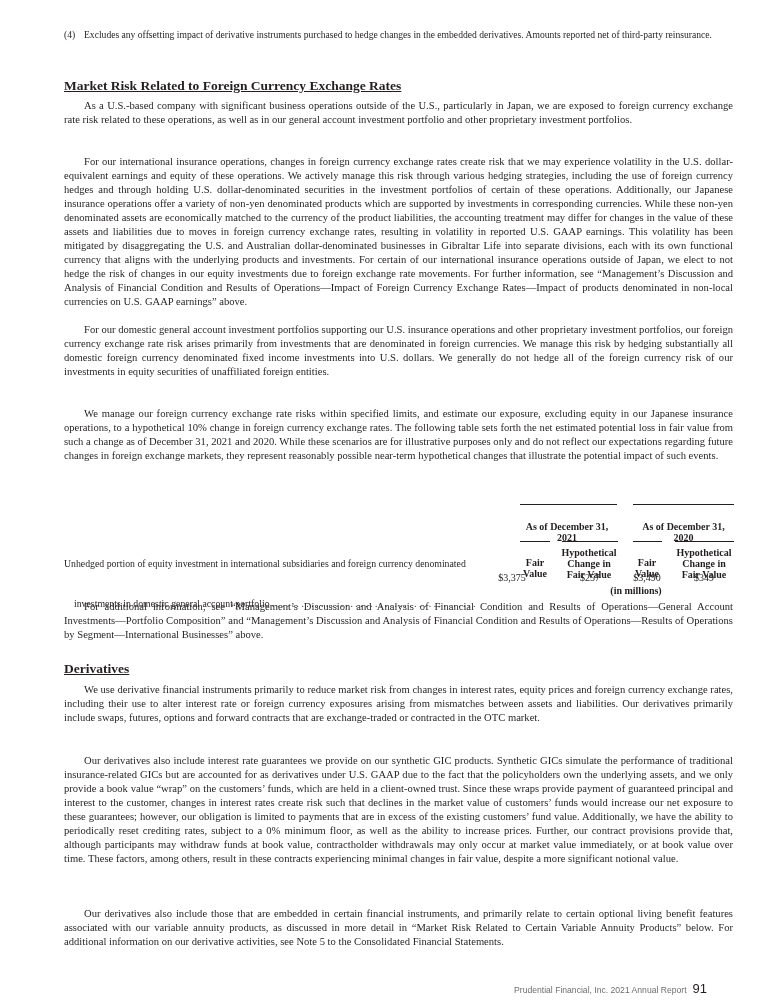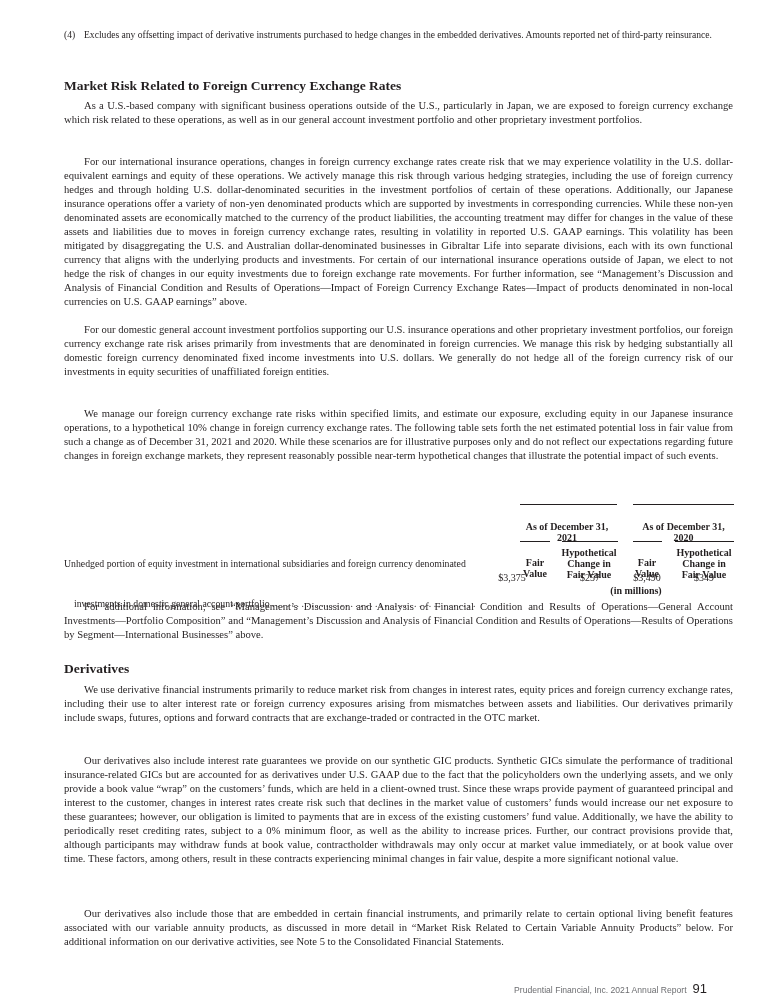--- a/index.html
+++ b/index.html
@@ -10,20 +10,21 @@
     }
     .footnote {
       position: absolute; top: 28px; left: 64px; width: 669px;
       font-size: 9.6px; line-height: 13px;
     }
     .footnote .num { position: absolute; left: 0; top: 0; }
     .footnote .txt { margin-left: 20px; text-align: justify; }
     h2 {
       position: absolute; margin: 0; font-weight: bold; font-size: 13.5px;
       left: 64px;
+      text-decoration: underline;
     }
     .para {
       position: absolute; left: 64px; width: 669px; margin: 0;
       font-size: 10.6px; line-height: 14px; text-align: justify;
       text-indent: 20px;
     }
     .tbl-hdr {
       position: absolute; font-weight: bold; font-size: 10px; line-height: 11px;
       text-align: center;
       margin-top: 40px;
@@ -45,21 +46,21 @@
   </style>
 </head>
 <body>
 
 <div class="footnote">
   <span class="num">(4)</span>
   <div class="txt">Excludes any offsetting impact of derivative instruments purchased to hedge changes in the embedded derivatives. Amounts reported net of third-party reinsurance.</div>
 </div>
 
 <h2 style="top:78px;">Market Risk Related to Foreign Currency Exchange Rates</h2>
-<p class="para" style="top:99px;">As a U.S.-based company with significant business operations outside of the U.S., particularly in Japan, we are exposed to foreign currency exchange which risk related to these operations, as well as in our general account investment portfolio and other proprietary investment portfolios.</p>
+<p class="para" style="top:99px;">As a U.S.-based company with significant business operations outside of the U.S., particularly in Japan, we are exposed to foreign currency exchange rate risk related to these operations, as well as in our general account investment portfolio and other proprietary investment portfolios.</p>
 <p class="para" style="top:155px;">For our international insurance operations, changes in foreign currency exchange rates create risk that we may experience volatility in the U.S. dollar-equivalent earnings and equity of these operations. We actively manage this risk through various hedging strategies, including the use of foreign currency hedges and through holding U.S. dollar-denominated securities in the investment portfolios of certain of these operations. Additionally, our Japanese insurance operations offer a variety of non-yen denominated products which are supported by investments in corresponding currencies. While these non-yen denominated assets are economically matched to the currency of the product liabilities, the accounting treatment may differ for changes in the value of these assets and liabilities due to moves in foreign currency exchange rates, resulting in volatility in reported U.S. GAAP earnings. This volatility has been mitigated by disaggregating the U.S. and Australian dollar-denominated businesses in Gibraltar Life into separate divisions, each with its own functional currency that aligns with the underlying products and investments. For certain of our international insurance operations outside of Japan, we elect to not hedge the risk of changes in our equity investments due to foreign exchange rate movements. For further information, see “Management’s Discussion and Analysis of Financial Condition and Results of Operations—Impact of Foreign Currency Exchange Rates—Impact of products denominated in non-local currencies on U.S. GAAP earnings” above.</p>
 <p class="para" style="top:323px;">For our domestic general account investment portfolios supporting our U.S. insurance operations and other proprietary investment portfolios, our foreign currency exchange rate risk arises primarily from investments that are denominated in foreign currencies. We manage this risk by hedging substantially all domestic foreign currency denominated fixed income investments into U.S. dollars. We generally do not hedge all of the foreign currency risk of our investments in equity securities of unaffiliated foreign entities.</p>
 <p class="para" style="top:407px;">We manage our foreign currency exchange rate risks within specified limits, and estimate our exposure, excluding equity in our Japanese insurance operations, to a hypothetical 10% change in foreign currency exchange rates. The following table sets forth the net estimated potential loss in fair value from such a change as of December 31, 2021 and 2020. While these scenarios are for illustrative purposes only and do not reflect our expectations regarding future changes in foreign exchange markets, they represent reasonably possible near-term hypothetical changes that illustrate the potential impact of such events.</p>
 
 <div>
   <div class="tbl-hdr" style="left:516px; top:481px; width:102px;">
     <div>As of December 31,</div>
     <div>2021</div>
   </div>
   <div class="tbl-hdr" style="left:632px; top:481px; width:103px;">

